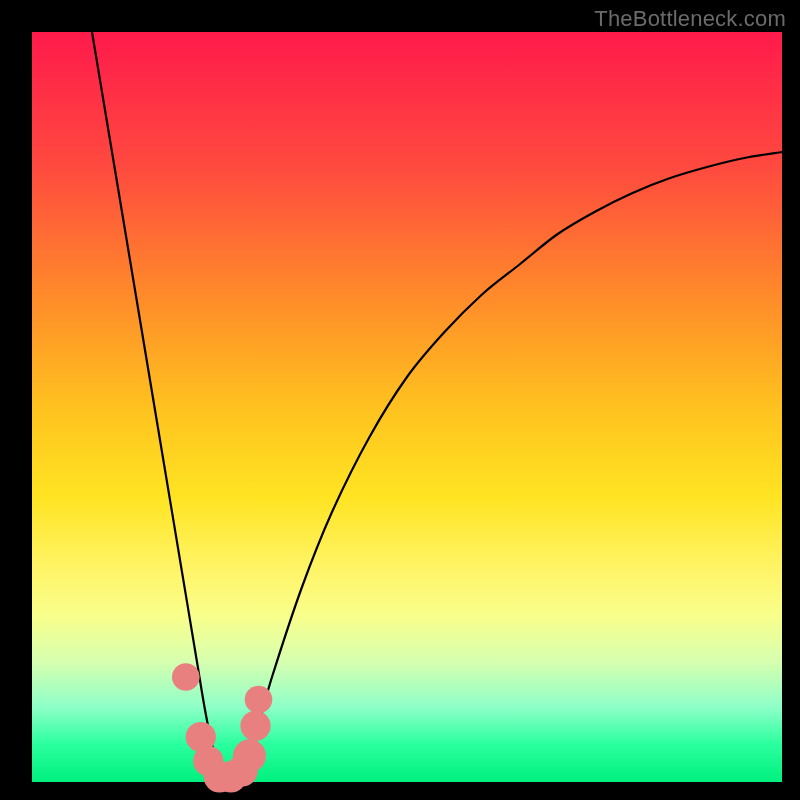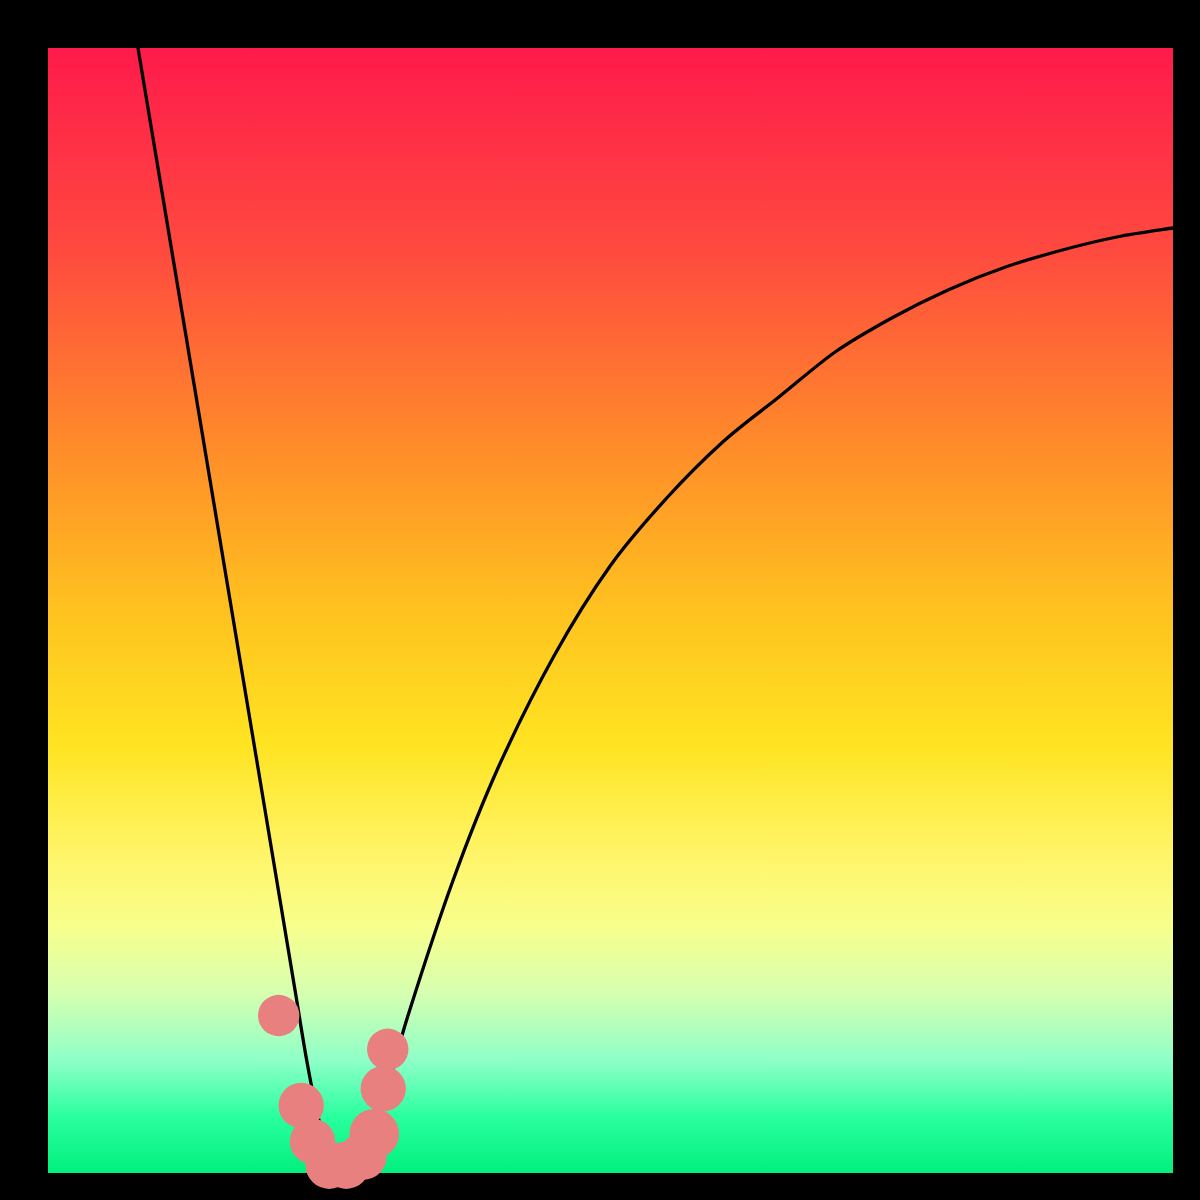--- a/index.html
+++ b/index.html
@@ -56,20 +56,21 @@
   }
   .marker {
     fill: #e98080;
     stroke: none;
   }
 </style>
 </head>
 <body>
 
 <div class="frame">
+  <div class="watermark">TheBottleneck.com</div>
   <div class="plot">
     <svg class="curve" viewBox="0 0 750 750">
       <path id="curvePath" fill="none" stroke="#000" stroke-width="2.2" stroke-linecap="round" d="M 60.0 0.0 C 62.5 15.0, 70.0 60.0, 75.0 90.0 C 80.0 120.0, 85.0 150.0, 90.0 180.0 C 95.0 210.0, 100.0 240.0, 105.0 270.0 C 110.0 300.0, 115.0 330.0, 120.0 360.0 C 125.0 390.0, 130.0 420.0, 135.0 450.0 C 140.0 480.0, 146.3 517.5, 150.0 540.0 C 153.8 562.5, 155.0 570.0, 157.5 585.0 C 160.0 600.0, 162.5 615.0, 165.0 630.0 C 167.5 645.0, 170.0 661.3, 172.5 675.0 C 175.0 688.8, 177.5 702.5, 180.0 712.5 C 182.5 722.5, 185.0 729.4, 187.5 735.0 C 190.0 740.6, 192.5 744.4, 195.0 746.3 C 197.5 748.1, 200.0 748.1, 202.5 746.3 C 205.0 744.4, 206.3 743.1, 210.0 735.0 C 213.8 726.9, 220.0 712.5, 225.0 697.5 C 230.0 682.5, 232.5 668.8, 240.0 645.0 C 247.5 621.3, 260.0 582.5, 270.0 555.0 C 280.0 527.5, 288.8 505.0, 300.0 480.0 C 311.3 455.0, 325.0 427.5, 337.5 405.0 C 350.0 382.5, 362.5 362.5, 375.0 345.0 C 387.5 327.5, 400.0 313.8, 412.5 300.0 C 425.0 286.3, 437.5 273.8, 450.0 262.5 C 462.5 251.3, 475.0 242.5, 487.5 232.5 C 500.0 222.5, 512.5 211.3, 525.0 202.5 C 537.5 193.8, 550.0 186.9, 562.5 180.0 C 575.0 173.1, 587.5 166.9, 600.0 161.3 C 612.5 155.6, 625.0 150.6, 637.5 146.3 C 650.0 141.9, 662.5 138.4, 675.0 135.0 C 687.5 131.6, 700.0 128.5, 712.5 126.0 C 725.0 123.5, 743.8 121.0, 750.0 120.0"></path>
       <g id="markerGroup">
           <circle cx="153.8" cy="645.0" r="13.8" class="marker"></circle>
           <circle cx="168.8" cy="705.0" r="15.1" class="marker"></circle>
           <circle cx="176.3" cy="729.0" r="15.1" class="marker"></circle>
           <circle cx="187.5" cy="744.8" r="15.8" class="marker"></circle>
           <circle cx="198.8" cy="744.8" r="15.8" class="marker"></circle>
           <circle cx="210.0" cy="738.8" r="15.8" class="marker"></circle>

